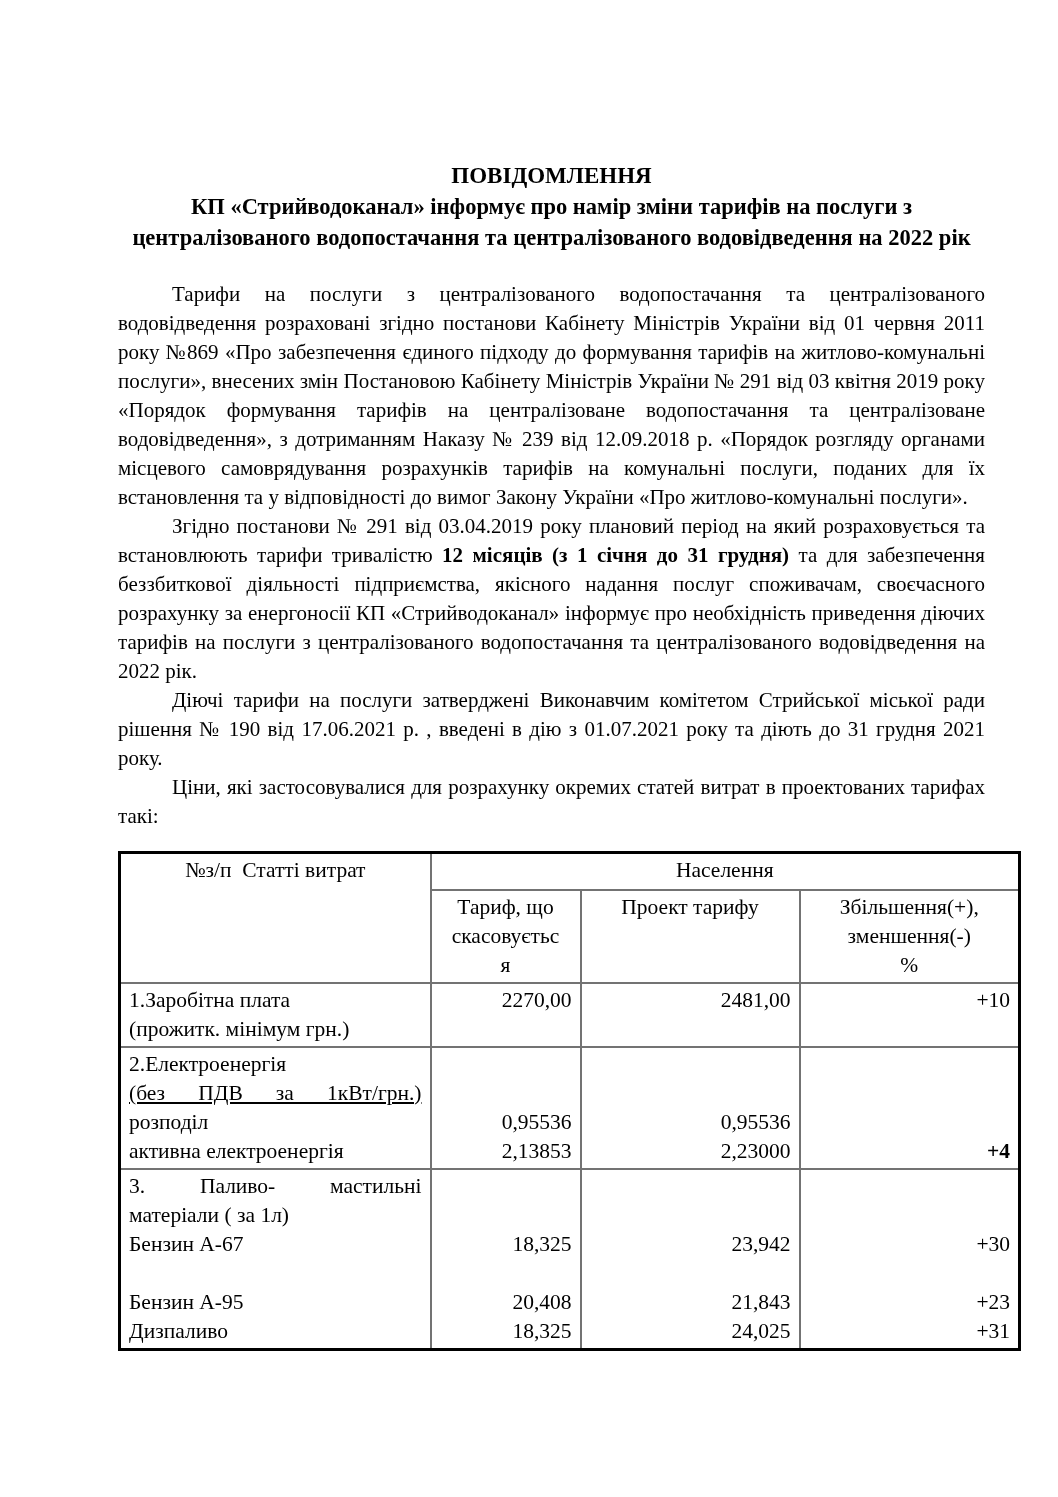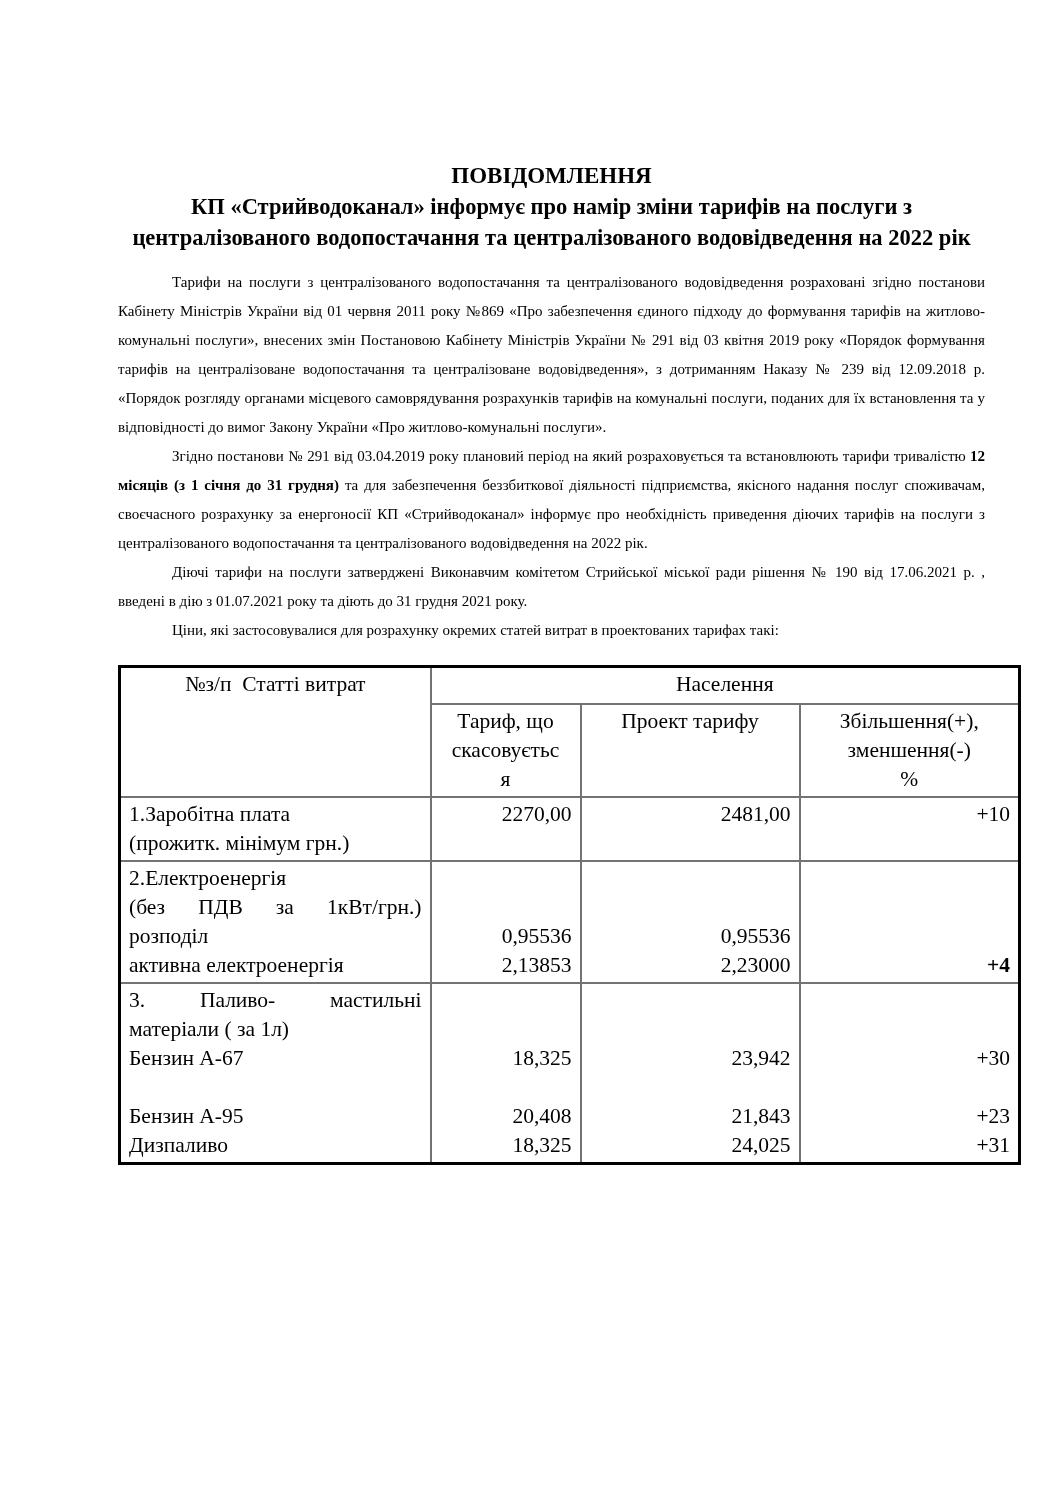--- a/index.html
+++ b/index.html
@@ -26,22 +26,22 @@
     font-size: 23px;
     line-height: 31px;
   }
   .doc-subtitle {
     text-align: center;
     font-weight: bold;
     font-size: 22.5px;
     line-height: 31px;
   }
   .body-text {
-    margin-top: 15px;
-    font-size: 15px;
+    margin-top: 27px;
+    font-size: 21px;
     line-height: 29px;
     text-align: justify;
   }
   .para { margin: 0; text-indent: 54px; }
   .bold-seg { font-weight: bold; }
 
   table.tariff {
     border-collapse: collapse;
     table-layout: fixed;
     width: 900px;
@@ -55,21 +55,21 @@
     padding: 2px 8px;
     line-height: 29px;
   }
   td.hdr-col1 { text-align: center; white-space: pre-wrap; }
   td.hdr-group { text-align: center; height: 37px; }
   td.subhdr { text-align: center; white-space: pre-line; height: 90px; }
   .cell-label { text-align: left; }
   .cell-val { text-align: right; }
   .ln { min-height: 29px; line-height: 29px; white-space: pre; }
   .cell-label .ln { white-space: pre-wrap; }
-  tr.row-electricity .cell-label .ln:nth-child(2) { text-align: justify; text-align-last: justify; white-space: normal; }
+  tr.row-electricity .cell-label .ln:nth-child(2) { text-align: justify; text-align-last: justify; white-space: normal; text-decoration: underline; }
   tr.row-fuel .cell-label .ln:nth-child(1) { text-align: justify; text-align-last: justify; white-space: normal; }
   td.cell-change-bold .ln { font-weight: bold; }
 </style>
 </head>
 <body>
 
 <div class="page">
   <div class="textblock">
 
     <div class="doc-title">ПОВІДОМЛЕННЯ</div>

